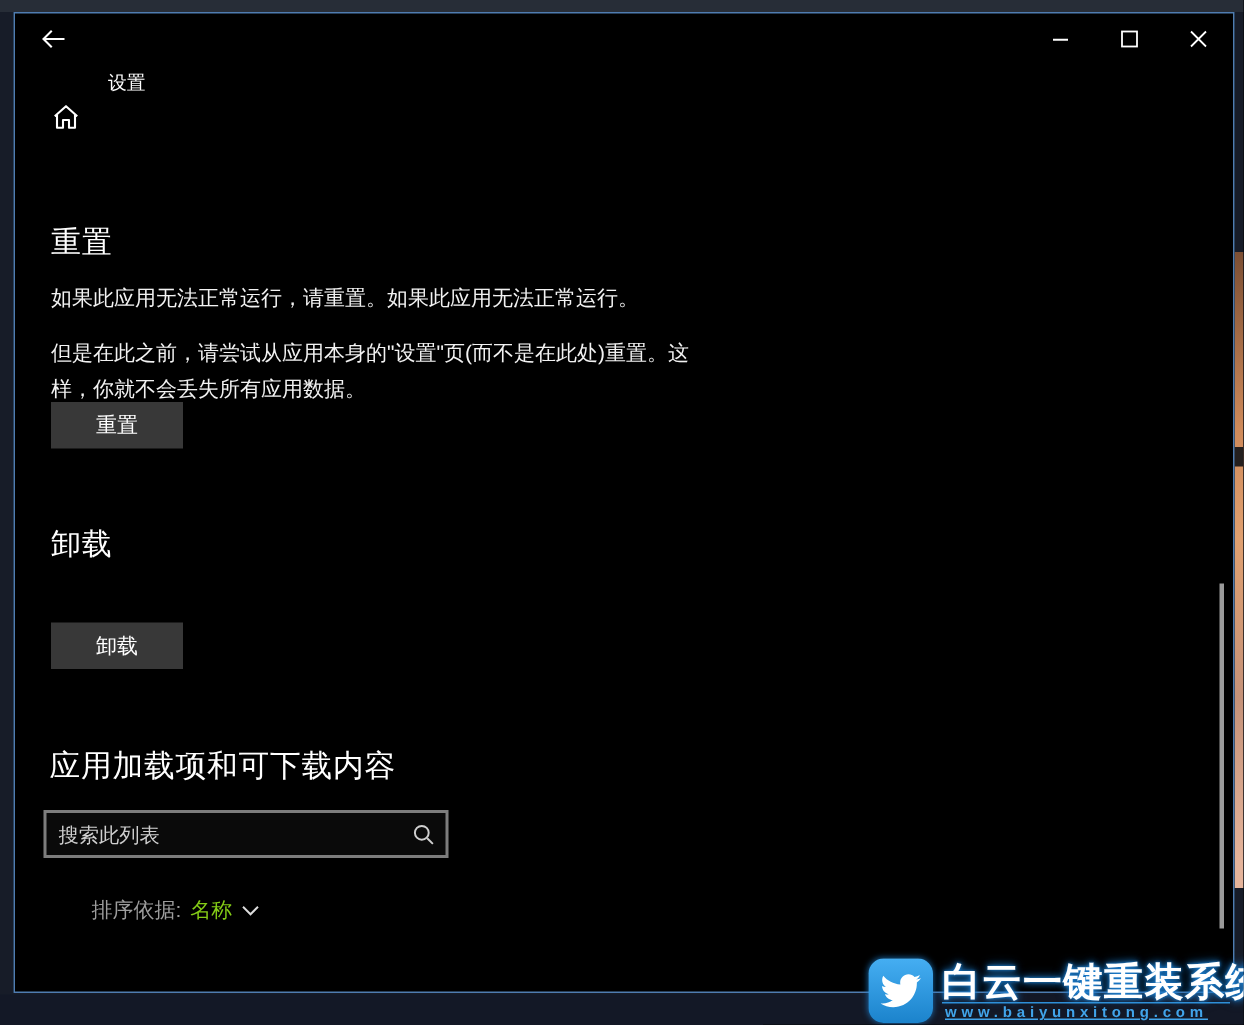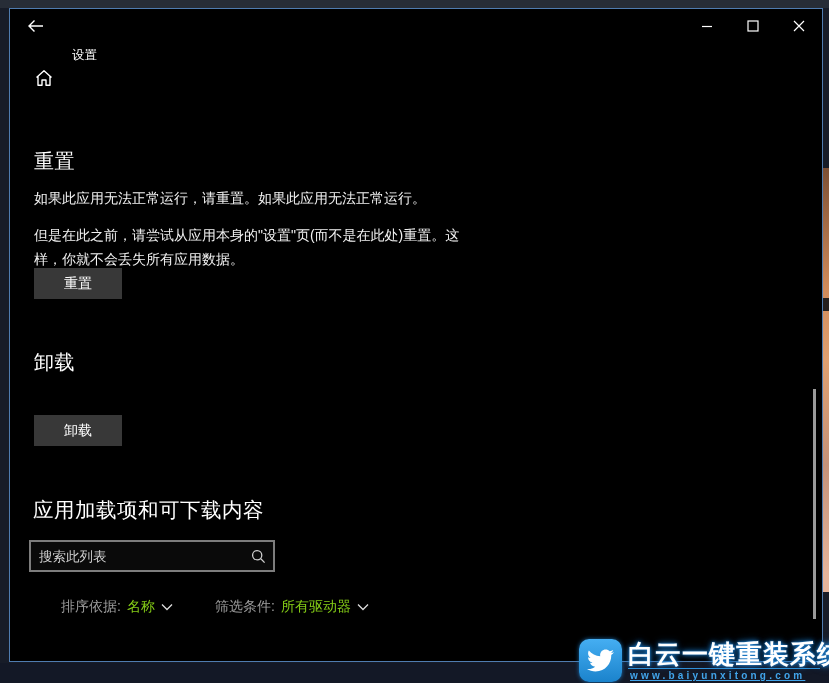--- a/index.html
+++ b/index.html
@@ -38,21 +38,21 @@
   .action-btn { position:absolute; width:88px; height:31px; background:#383838; border:none;
     color:#fff; font-size:14px; font-family:inherit; cursor:pointer; }
   .reset-btn { left:24px; top:259px; }
 
   .uninstall-heading { left:24px; top:340px; }
   .uninstall-p { left:24px; top:374px; }
   .uninstall-btn { left:24px; top:406px; }
 
   .addons-heading { left:23px; top:487px; font-size:20.5px; }
 
-  .search-box { position:absolute; left:19px; top:531px; width:246px; height:32px;
+  .search-box { position:absolute; left:19px; top:531px; width:270px; height:32px;
     border:2px solid #7d7d7d; background:#0a0a0a; display:flex; align-items:center; }
   .search-input { flex:1; height:100%; background:transparent; border:none; outline:none;
     color:#e8e8e8; font-size:13.5px; font-family:inherit; padding:0 8px; }
   .search-input::placeholder { color:#cfcfcf; opacity:1; }
   .search-btn { width:30px; height:100%; background:transparent; border:none; cursor:pointer;
     display:flex; align-items:center; justify-content:center; }
 
   .filters-row { position:absolute; left:0; top:589px; width:100%; height:20px;margin-left:32px; }
   .dropdown { position:absolute; display:flex; align-items:center; gap:6px; font-size:14px; cursor:pointer; }
   .dd-label { color:#9d9d9d; }
@@ -142,27 +142,20 @@
     </div>
 
     <div class="filters-row">
       <div class="dropdown sort-dd">
         <span class="dd-label">排序依据:</span>
         <span class="dd-value">名称</span>
         <svg width="12" height="8" viewBox="0 0 12 8">
           <path d="M1 1.5 L6 6.5 L11 1.5" fill="none" stroke="#dcdcdc" stroke-width="1.3"></path>
         </svg>
       </div>
-      <div class="dropdown filter-dd">
-        <span class="dd-label">筛选条件:</span>
-        <span class="dd-value">所有驱动器</span>
-        <svg width="12" height="8" viewBox="0 0 12 8">
-          <path d="M1 1.5 L6 6.5 L11 1.5" fill="none" stroke="#dcdcdc" stroke-width="1.3"></path>
-        </svg>
-      </div>
     </div>
 
 
     <div class="scrollbar-thumb"></div>
   </div>
 
   <div class="watermark">
     <div class="wm-icon">
       <svg width="27" height="27" viewBox="0 0 24 24">
         <path fill="#ffffff" d="M23.954 4.569c-.885.389-1.83.654-2.825.775 1.014-.611 1.794-1.574 2.163-2.723-.951.555-2.005.959-3.127 1.184-.896-.959-2.173-1.559-3.591-1.559-2.717 0-4.92 2.203-4.92 4.917 0 .39.045.765.127 1.124C7.691 8.094 4.066 6.13 1.64 3.161c-.427.722-.666 1.561-.666 2.475 0 1.71.87 3.213 2.188 4.096-.807-.026-1.566-.248-2.228-.616v.061c0 2.385 1.693 4.374 3.946 4.827-.413.111-.849.171-1.296.171-.314 0-.615-.03-.916-.086.631 1.953 2.445 3.377 4.604 3.417-1.68 1.319-3.809 2.105-6.102 2.105-.39 0-.779-.023-1.17-.067 2.189 1.394 4.768 2.209 7.557 2.209 9.054 0 13.999-7.496 13.999-13.986 0-.209 0-.42-.015-.63.961-.689 1.8-1.56 2.46-2.548z"></path>

